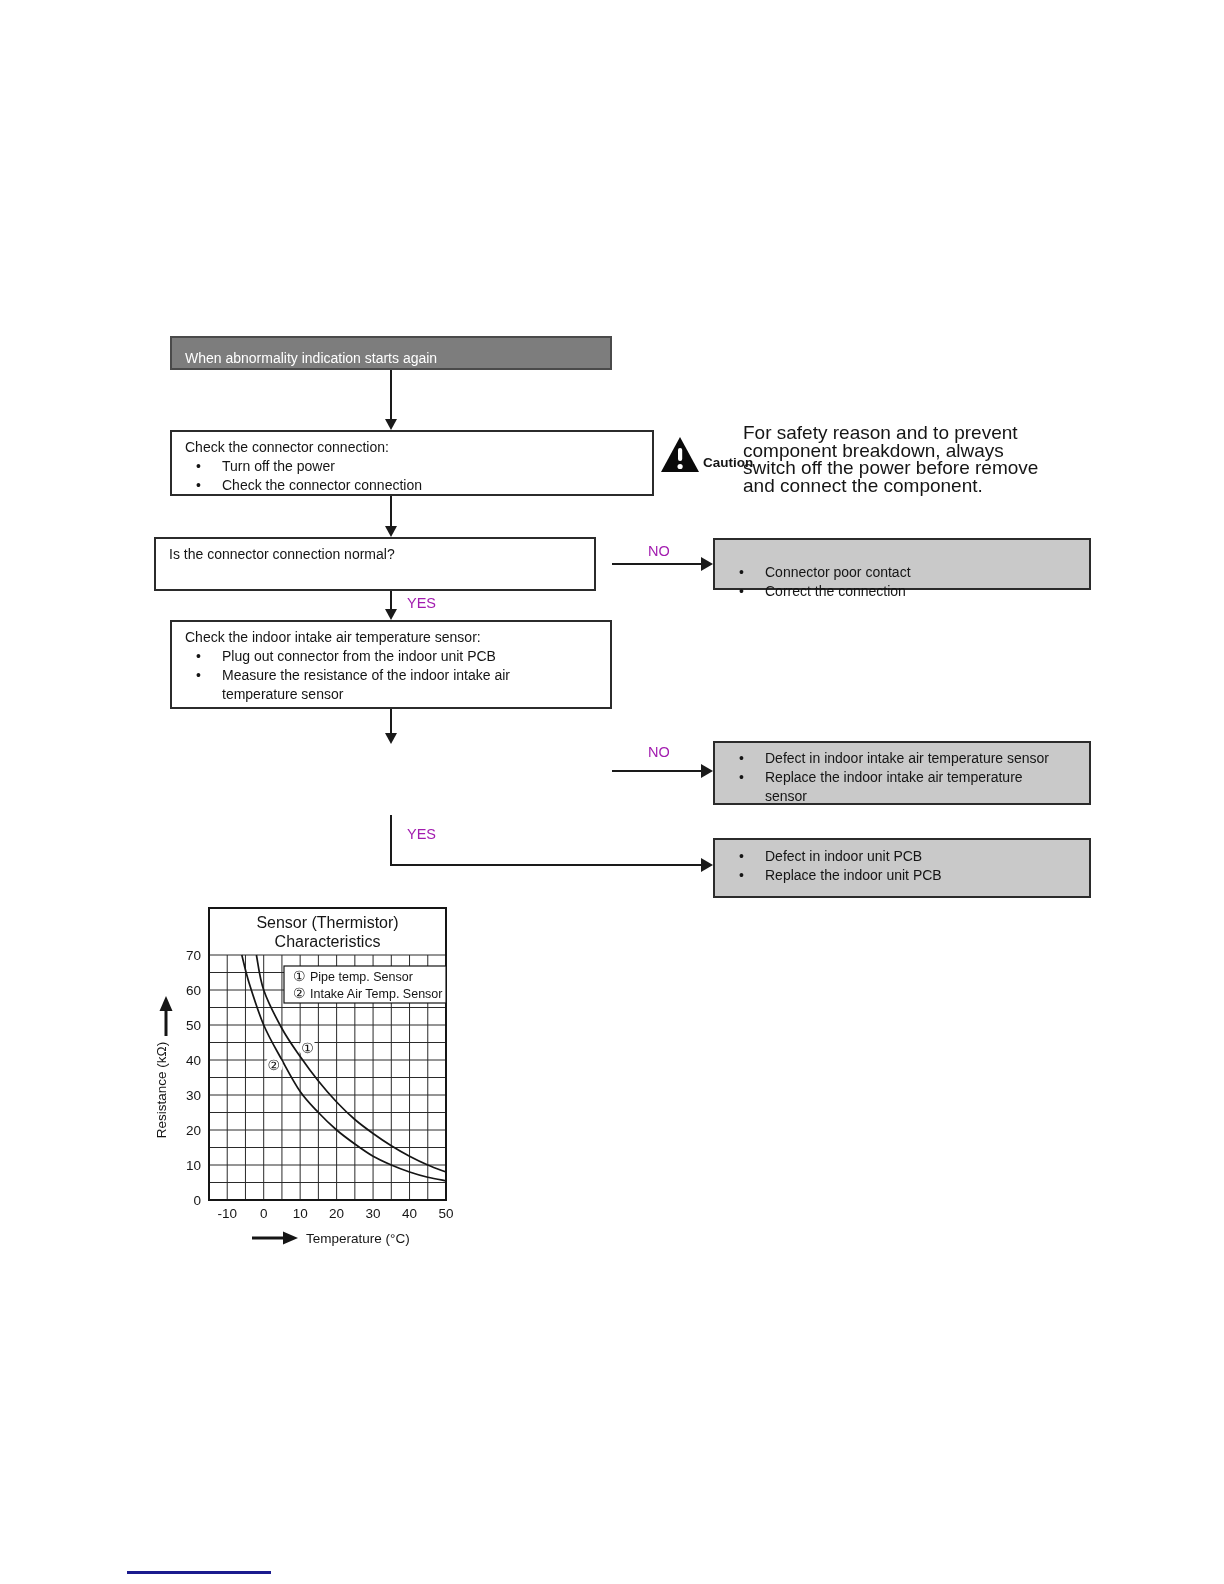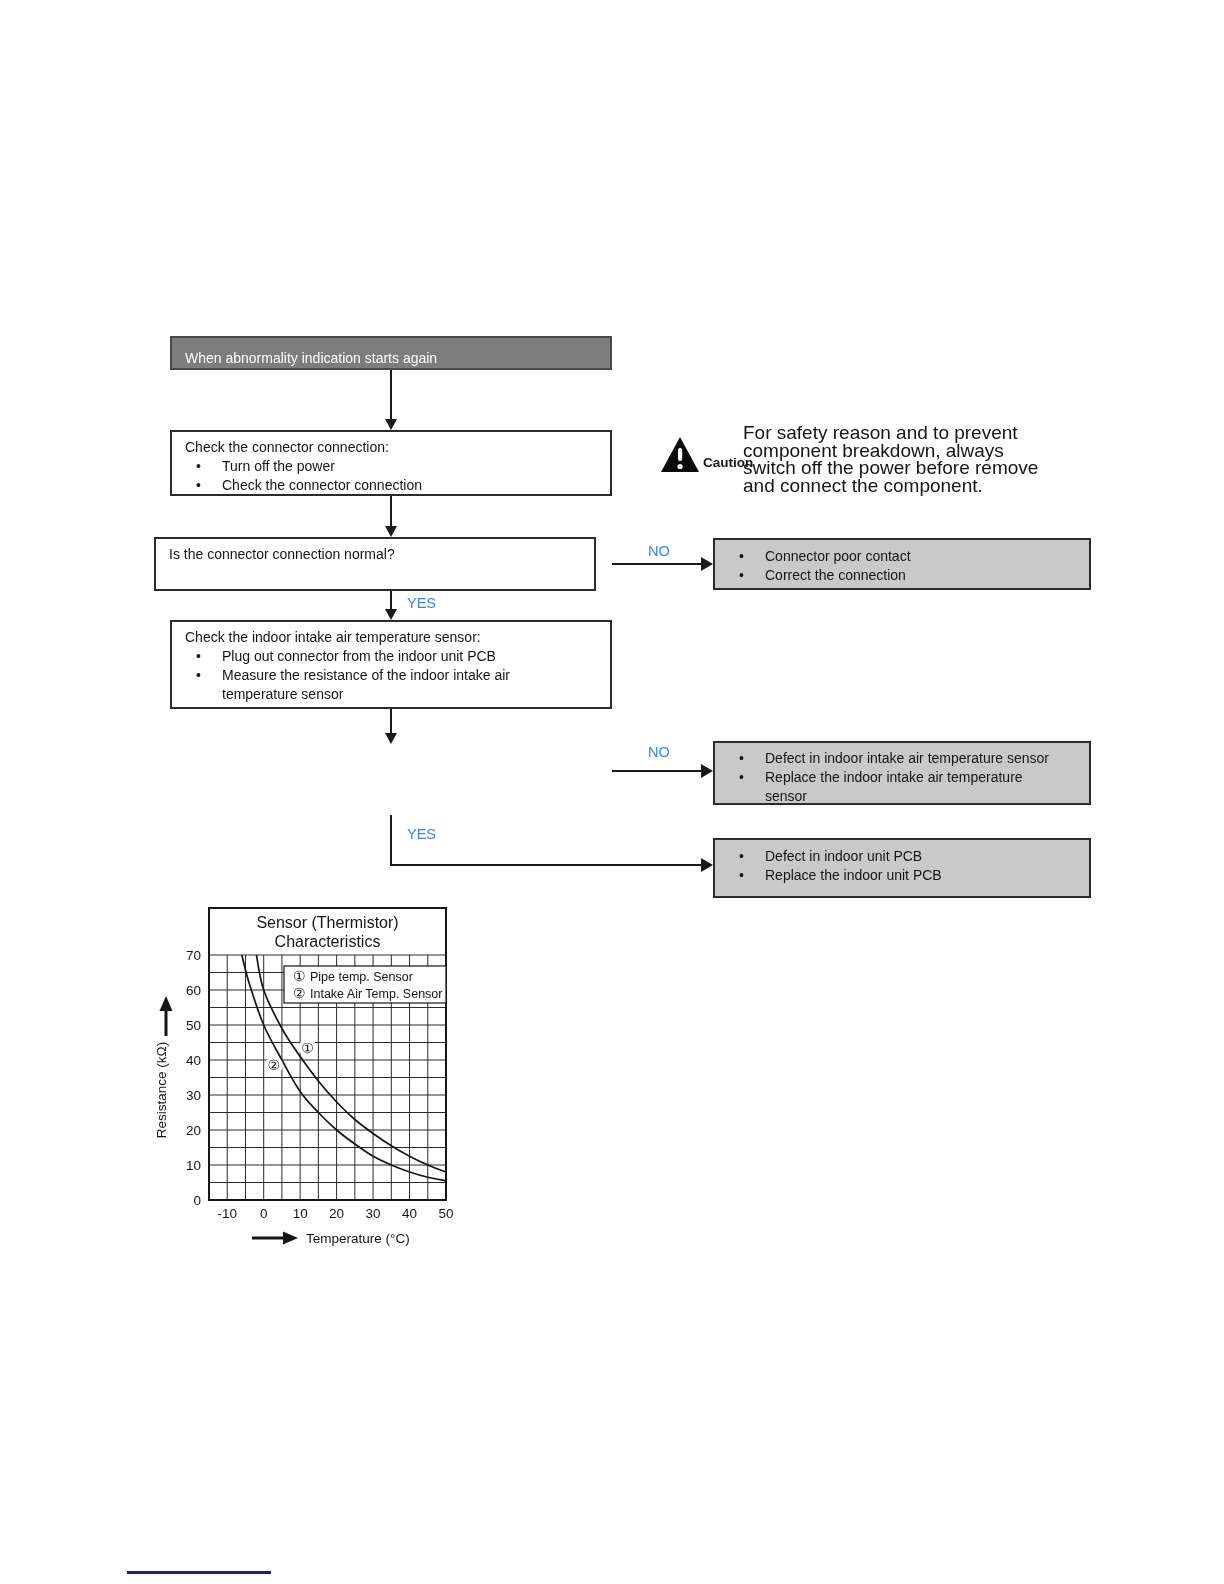--- a/index.html
+++ b/index.html
@@ -15,29 +15,29 @@
        font-size:14px;line-height:19px;padding:6px 10px 0 13px;z-index:2;}
   .box .bt{margin:0;}
   .li{display:flex;}
   .li .mk{flex:none;width:37px;padding-left:11px;box-sizing:border-box;}
   .li .mk::before{content:"\2022";}
   .dark{background:var(--header-fill,#7d7d7d);color:#fff;border-color:#4a4a4a;
         display:flex;align-items:flex-end;padding-top:0;}
   .gray{background:var(--result-fill,#c9c9c9);}
 
   #b-start{left:170px;top:336px;width:442px;height:34px;}
-  #b-check-conn{left:170px;top:430px;width:442px;height:66px;}
+  #b-check-conn{left:170px;top:430px;width:484px;height:66px;}
   #b-q-conn{left:154px;top:537px;width:442px;height:54px;}
-  #g-conn{left:713px;top:538px;width:378px;height:52px;padding-top:7px;}
+  #g-conn{left:713px;top:538px;width:378px;height:52px;padding-top:23px;}
   #b-check-sensor{left:170px;top:620px;width:442px;height:89px;}
   #b-q-res{left:170px;top:744px;width:442px;height:71px;}
   #g-sensor{left:713px;top:741px;width:378px;height:64px;}
   #g-pcb{left:713px;top:838px;width:378px;height:60px;padding-top:7px;}
 
-  .flabel{position:absolute;font-size:14.5px;color:#3b82f6;z-index:3;}
+  .flabel{position:absolute;font-size:14.5px;color:#a21caf;z-index:3;}
   #no1{left:648px;top:543px;} #no2{left:648px;top:744px;}
   #yes1{left:407px;top:595px;} #yes2{left:407px;top:826px;}
 
   #caution-icon{position:absolute;left:659px;top:436px;z-index:2;}
   #caution-label{position:absolute;left:703px;top:455px;font-size:13.5px;font-weight:bold;z-index:2;}
   #caution-text{position:absolute;left:743px;top:424px;width:306px;
                 font-size:19px;line-height:17.5px;z-index:2;}
 
   #chart{position:absolute;left:130px;top:890px;z-index:2;}
   #chart text{fill:#151515;font-family:"Liberation Sans",sans-serif;}

